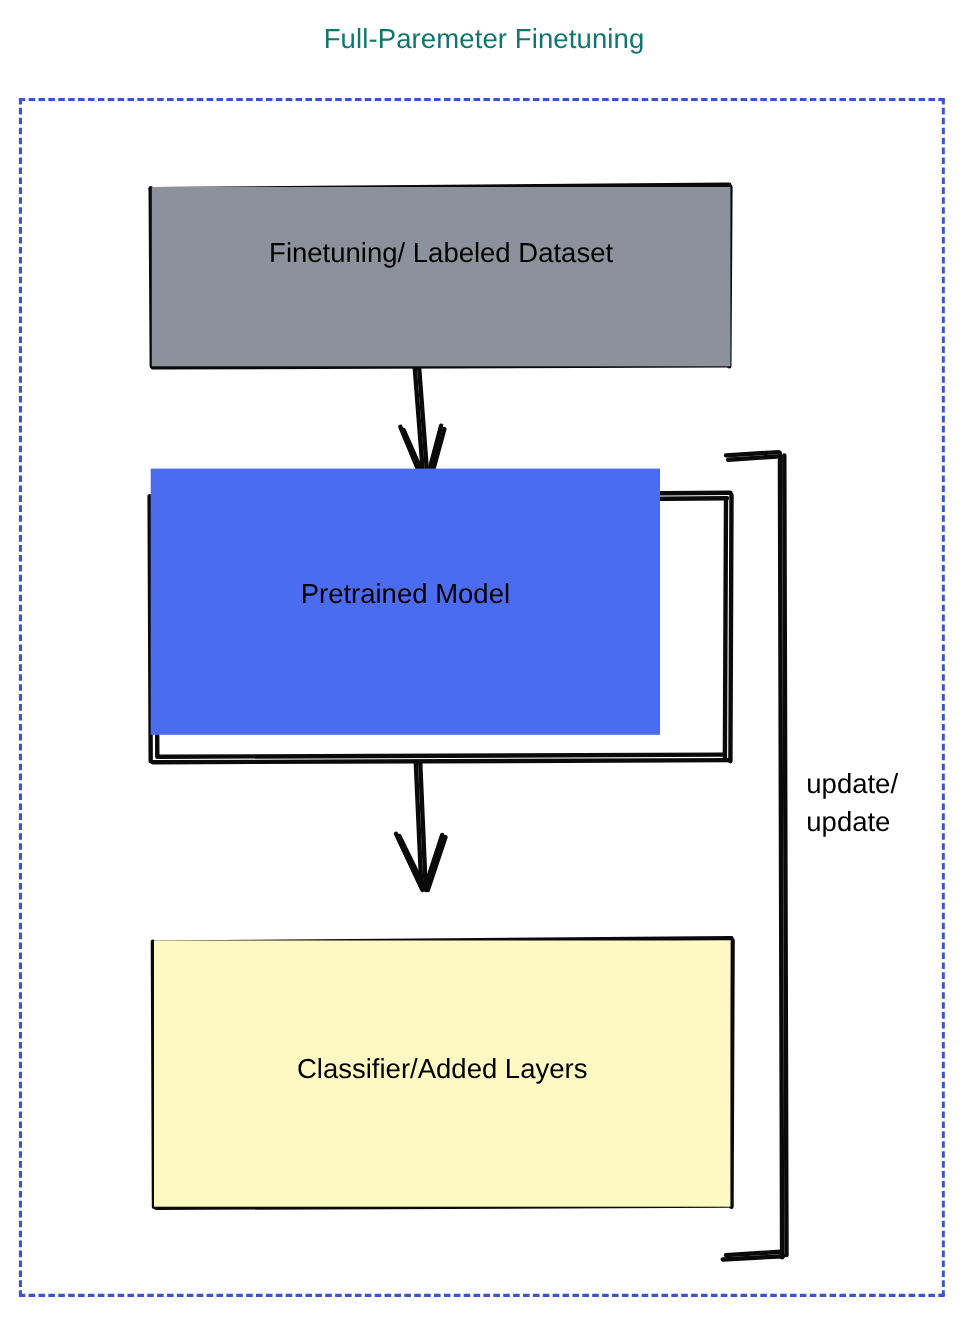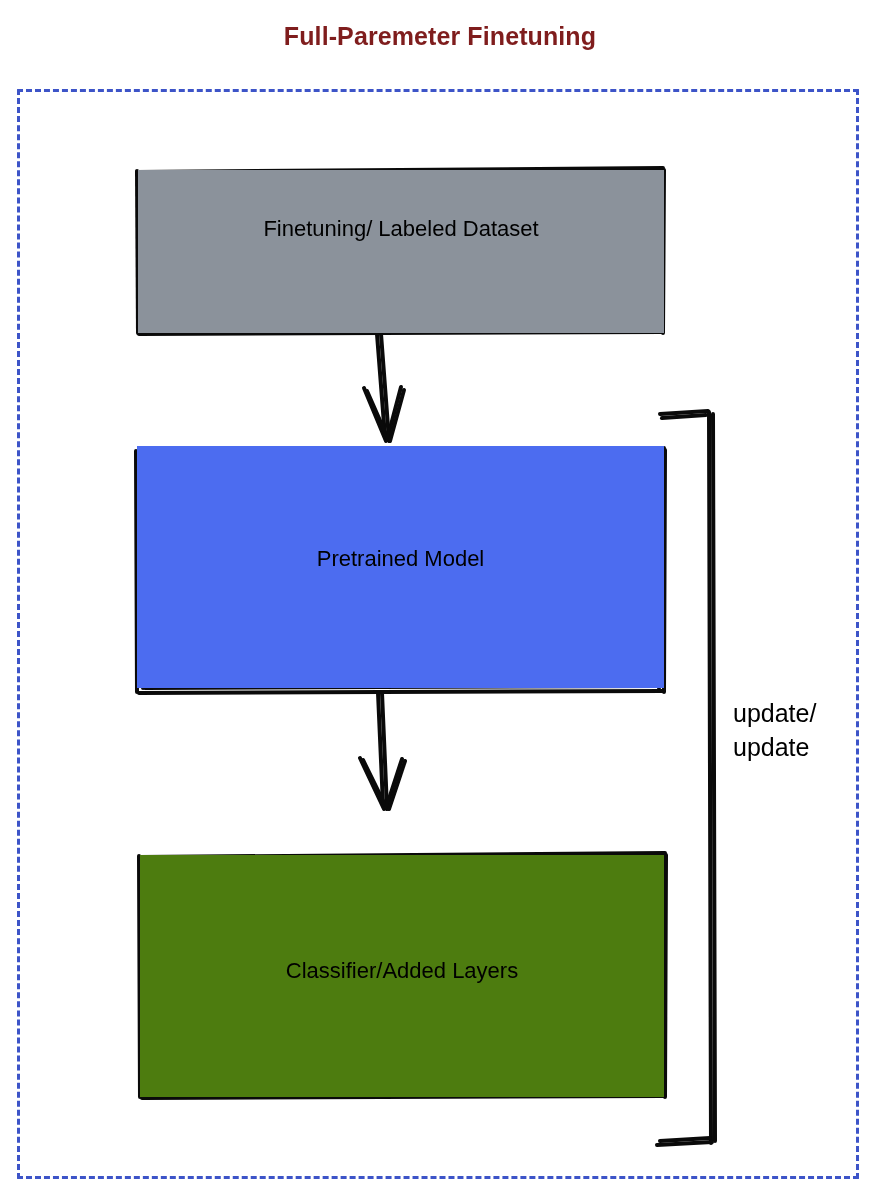--- a/index.html
+++ b/index.html
@@ -23,22 +23,22 @@
   }
 
   .diagram-title {
     position: absolute;
     left: 0;
     top: 22px;
     width: 880px;
     text-align: center;
     font-family: "Liberation Sans", sans-serif;
     font-size: 25px;
-    font-weight: 700;
-    color: #7f1d1d;
+    font-weight: 400;
+    color: #0f766e;
     letter-spacing: 0.1px;
     white-space: nowrap;
   }
 
   .dashed-frame {
     position: absolute;
     left: 17px;
     top: 89px;
     width: 842px;
     height: 1090px;
@@ -50,50 +50,50 @@
   .node {
     position: absolute;
     box-sizing: border-box;
     display: flex;
     align-items: flex-start;
     justify-content: center;
   }
   .node-label {
     font-family: "Liberation Sans", sans-serif;
     color: #000000;
-    font-size: 22px;
+    font-size: 25px;
     line-height: 1.15;
     white-space: nowrap;
     text-align: center;
   }
 
   .node-dataset {
     left: 138px;
     top: 170px;
     width: 526px;
     height: 163px;
     background: #8b929b;
   }
   .node-dataset .node-label { margin-top: 46px; }
 
   .node-pretrained {
     left: 137px;
-    top: 446px;
-    width: 527px;
+    top: 426px;
+    width: 463px;
     height: 242px;
     background: #4c6cf0;
   }
   .node-pretrained .node-label { margin-top: 100px; }
 
   .node-classifier {
     left: 140px;
     top: 855px;
     width: 524px;
     height: 242px;
-    background: #4d7c0f;
+    background: #fef9c3;
   }
   .node-classifier .node-label { margin-top: 103px; }
 
   .edge-label {
     position: absolute;
     left: 733px;
     top: 697px;
     width: 120px;
     font-family: "Liberation Sans", sans-serif;
     font-size: 25px;

